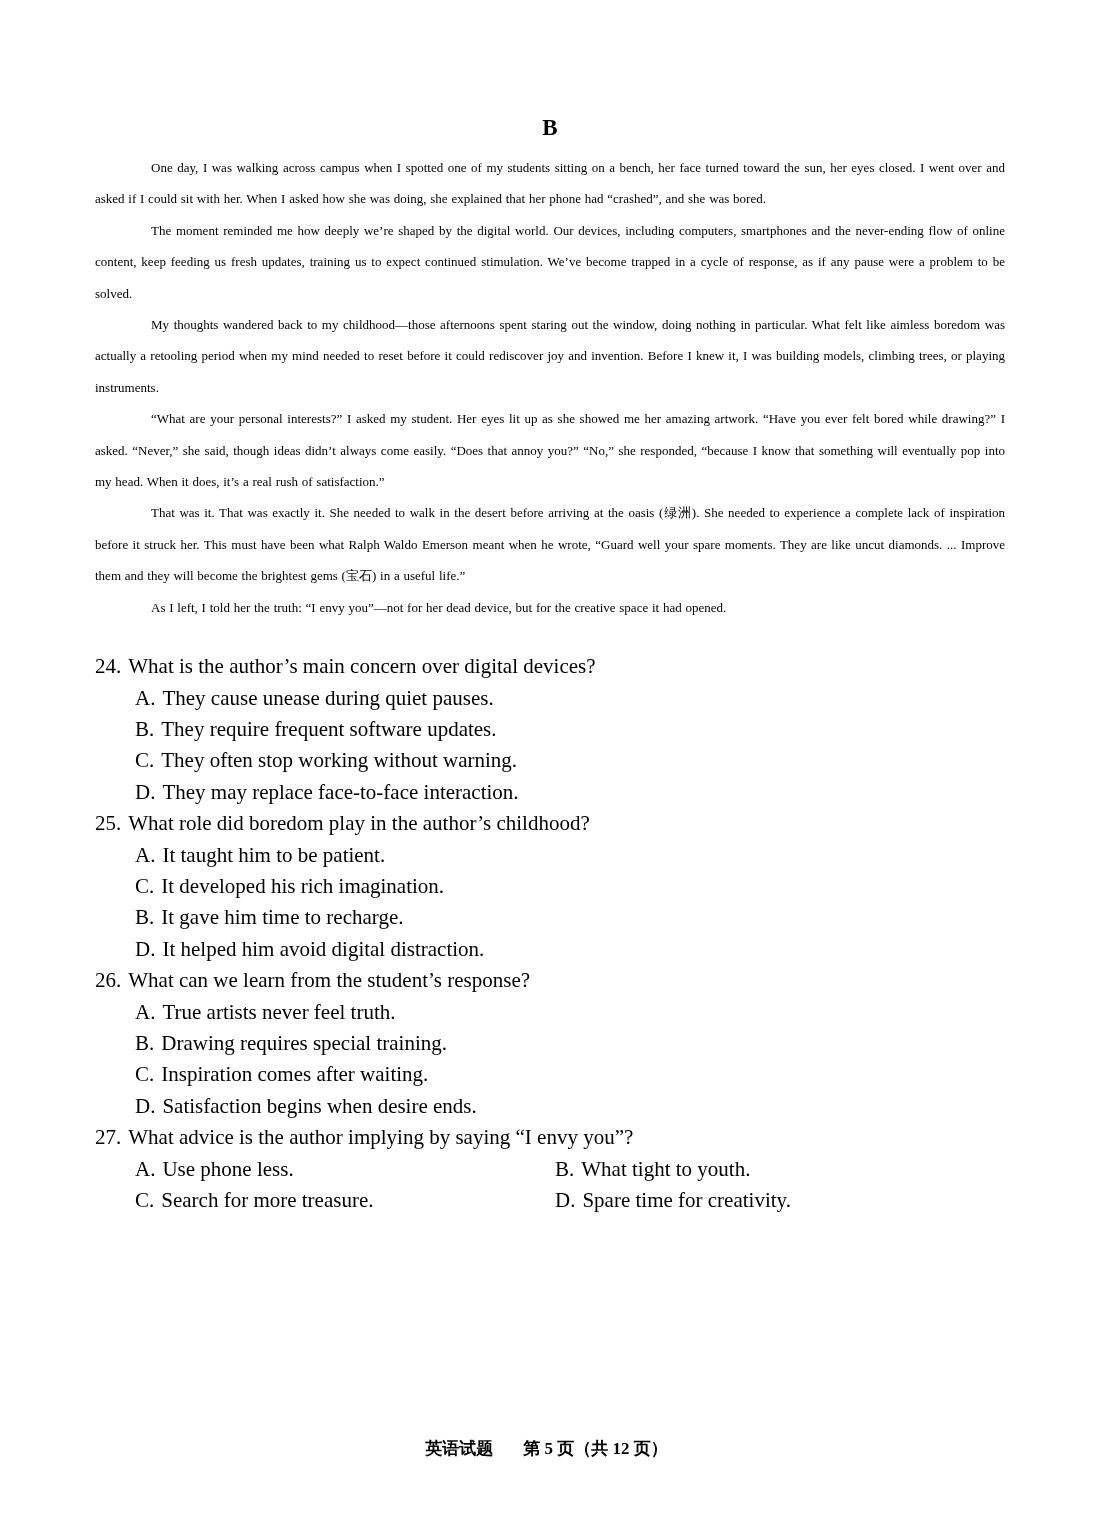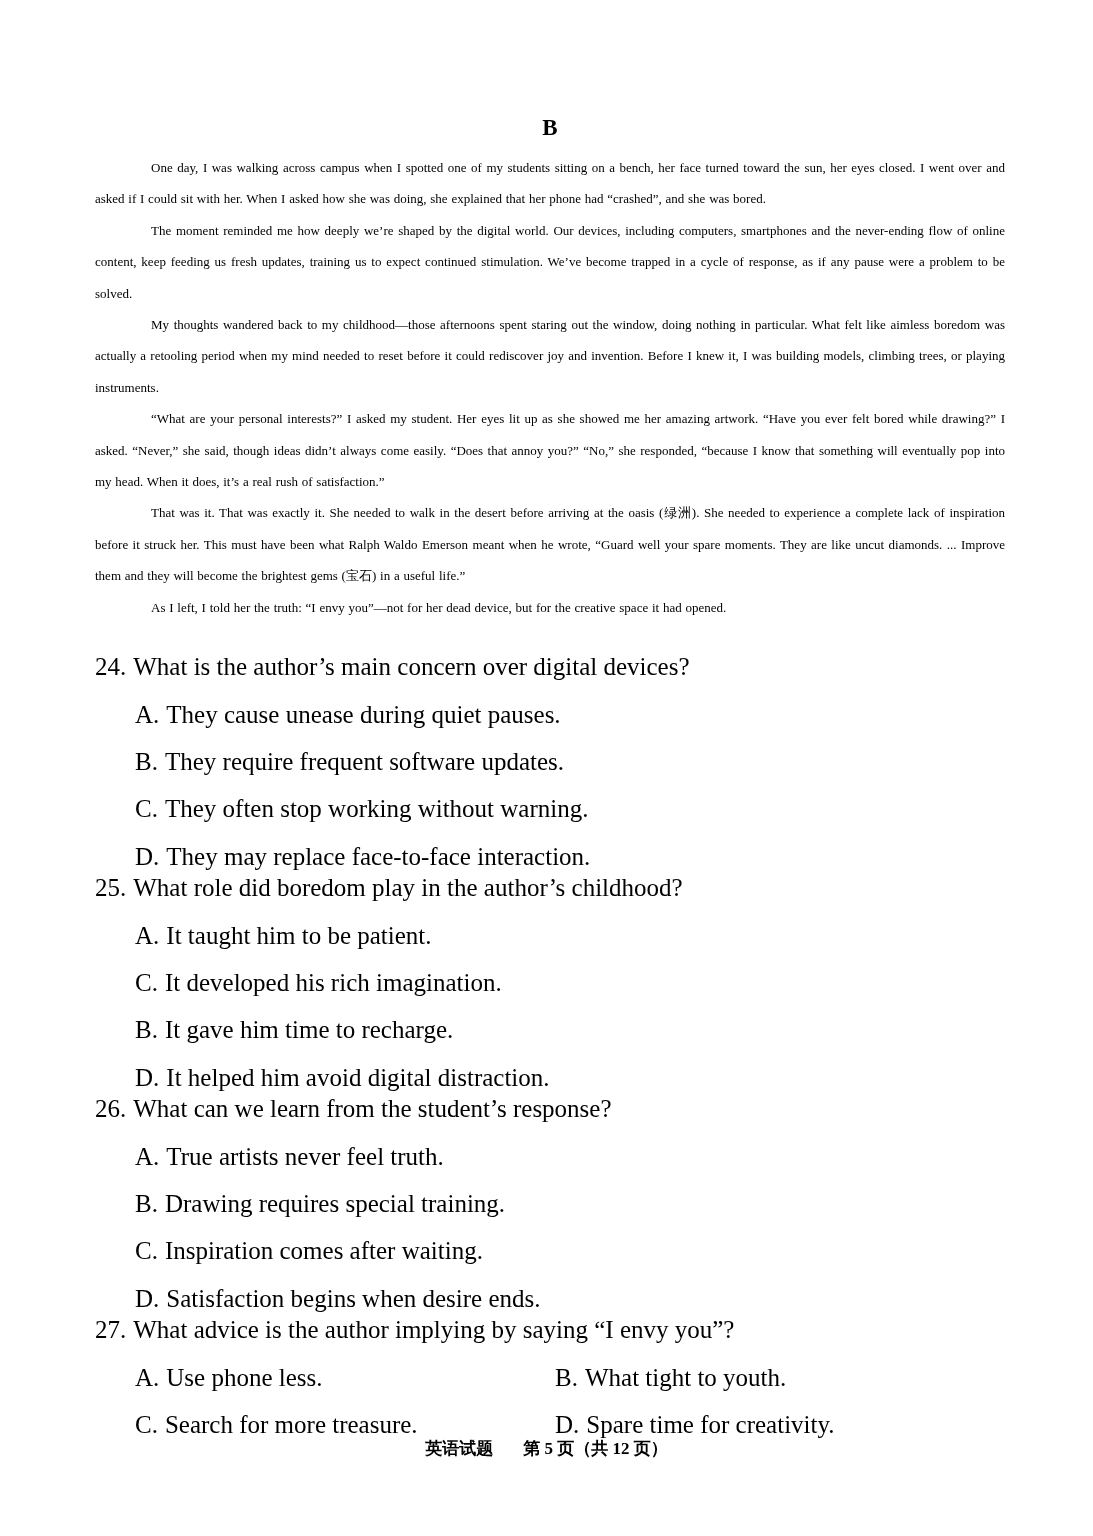--- a/index.html
+++ b/index.html
@@ -28,32 +28,31 @@
   .passage p.para {
     margin: 0;
     font-size: 13px;
     line-height: 31.4px;
     text-align: justify;
     text-indent: 56px;
     word-spacing: 0.5px;
   }
   .questions {
     margin-top: 28px;
-    font-size: 25px;
+    font-size: 21px;
     line-height: 31.4px;
   }
   .q-stem {
     text-align: left;
   }
   .q-num {
     margin-right: 7px;
   }
   .q-option {
     padding-left: 40px;
-    margin-top: 16px;
   }
   .opt-label {
     margin-right: 7px;
   }
   .two-col {
     display: grid;
     grid-template-columns: 420px auto;
     padding-left: 40px;
   }
   .two-col .q-option {

